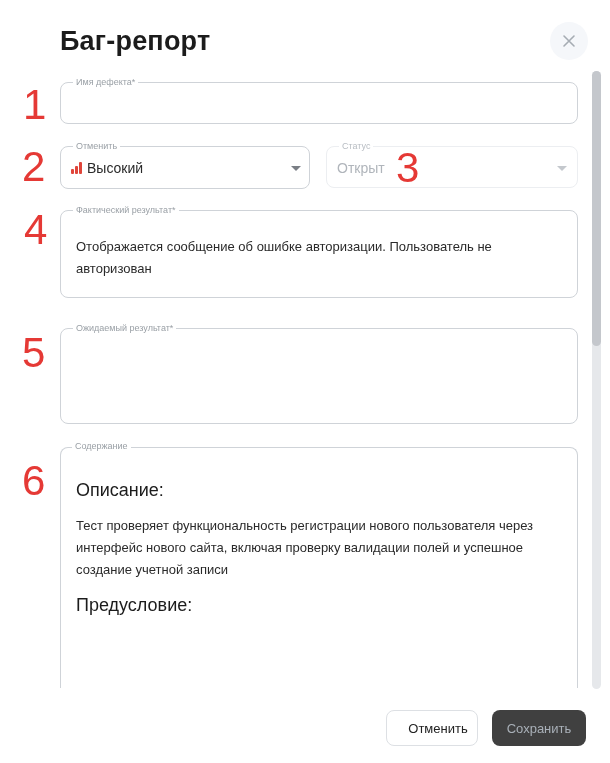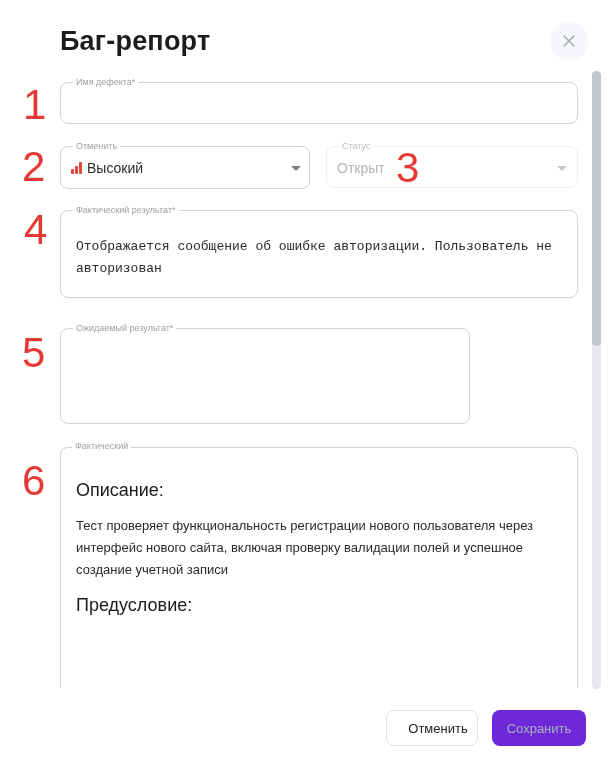--- a/index.html
+++ b/index.html
@@ -16,35 +16,35 @@
   .field.disabled .field-label { color: #b8bdc3; }
   .field-value { position: absolute; left: 14px; font-size: 14px; color: #2a2a2a; white-space: nowrap; }
   .field.disabled .field-value { color: #b0b5bb; }
 
   .caret { position: absolute; width: 0; height: 0; border-left: 5px solid transparent; border-right: 5px solid transparent; border-top: 5px solid #7a7f85; }
   .field.disabled .caret { border-top-color: #c4c8cd; }
 
   .prio-icon { display: inline-flex; align-items: flex-end; gap: 1px; height: 12px; margin-right: 5px; vertical-align: -1px; }
   .prio-icon span { width: 3px; background: #e0453a; border-radius: 1px; }
 
-  .multi { position: absolute; left: 15px; right: 20px; font-size: 13px; line-height: 22px; color: #2a2a2a; font-family: Liberation Mono, monospace; }
+  .multi { position: absolute; left: 15px; right: 20px; font-size: 13px; line-height: 22px; color: #2a2a2a; }
 
   .content-box { position: absolute; left: 60px; top: 447px; width: 518px; height: 241px; border: 1px solid #cfd3d8; border-bottom: none; border-radius: 8px 8px 0 0; overflow: hidden; }
   .content-inner { position: absolute; left: 15px; right: 20px; top: 32px; }
   .content-h { font-size: 18px; color: #1c1c1c; margin-bottom: 14px; font-weight: 400; }
   .content-p { font-size: 13px; line-height: 22px; color: #2a2a2a; margin-bottom: 14px; }
 
   .annot { position: absolute; color: #e53935; font-size: 42px; font-weight: 300; font-family: "Liberation Sans", sans-serif; line-height: 1; }
 
   .scroll-track { position: absolute; left: 592px; top: 71px; width: 9px; height: 618px; background: #e6e8eb; border-radius: 5px; }
   .scroll-thumb { position: absolute; left: 0; top: 0; width: 9px; height: 275px; background: #c4c7cc; border-radius: 5px; }
 
   .btn { position: absolute; top: 710px; height: 36px; border-radius: 8px; font-size: 13px; display: flex; align-items: center; justify-content: center; }
   .btn-cancel { left: 386px; width: 92px; background: #fff; border: 1px solid #dde0e4; color: #222; cursor: pointer; padding-left: 12px; }
-  .btn-save { left: 492px; width: 94px; background: #6d28d9; color: #a9b0b8; }
+  .btn-save { left: 492px; width: 94px; background: #404040; color: #a9b0b8; }
 </style>
 </head>
 <body>
 
 <div class="title">Баг-репорт</div>
 <div class="close-btn">
   <svg viewBox="0 0 14 14">
       <path d="M2 2 L12 12 M12 2 L2 12" stroke="#a6acb3" stroke-width="1.6" stroke-linecap="round"></path>
     </svg>
 </div>
@@ -69,32 +69,32 @@
   <span class="field-label">Статус</span>
   <span class="field-value" style="left:10px; top:13px;">Открыт</span>
   <span class="caret" style="left:230px; top:19px;"></span>
 </div>
 
 <div class="field" style="left:60px; top:210px; width:518px; height:88px;">
   <span class="field-label">Фактический результат*</span>
   <div class="multi" style="top:25px;">Отображается сообщение об ошибке авторизации. Пользователь не авторизован</div>
 </div>
 
-<div class="field" style="left:60px; top:328px; width:410px; height:96px;">
+<div class="field" style="left:60px; top:328px; width:518px; height:96px;">
   <span class="field-label">Ожидаемый результат*</span>
 </div>
 
 <div class="content-box">
   <div class="content-inner">
     <div class="content-h">Описание:</div>
     <div class="content-p">Тест проверяет функциональность регистрации нового пользователя через интерфейс нового сайта, включая проверку валидации полей и успешное создание учетной записи</div>
     <div class="content-h">Предусловие:</div>
   </div>
 </div>
-<span class="field-label" style="left:72px; top:440px;">Фактический</span>
+<span class="field-label" style="left:72px; top:440px;">Содержание</span>
 
 <span class="annot" style="left:23px; top:84px;">1</span>
 <span class="annot" style="left:22px; top:146px;">2</span>
 <span class="annot" style="left:396px; top:147px;">3</span>
 <span class="annot" style="left:24px; top:209px;">4</span>
 <span class="annot" style="left:22px; top:332px;">5</span>
 <span class="annot" style="left:22px; top:460px;">6</span>
 
 <div class="scroll-track">
   <div class="scroll-thumb"></div>

